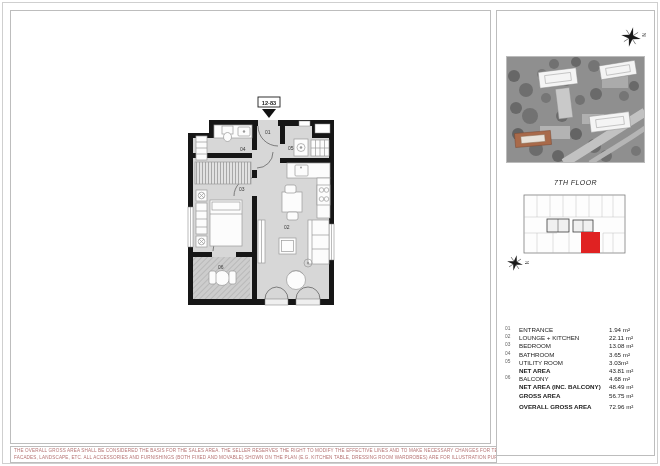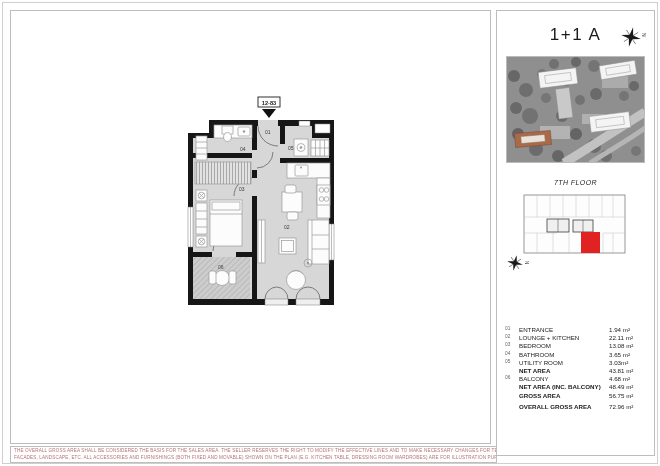--- a/index.html
+++ b/index.html
@@ -173,21 +173,20 @@
       <text x="265" y="134">01</text>
       <text x="284" y="229">02</text>
       <text x="239" y="191">03</text>
       <text x="240" y="150.5">04</text>
       <text x="288" y="150">05</text>
       <text x="218" y="269">06</text>
     </g>
   </svg>
 
   <div class="sidebar">
-    <div class="unit-title">1+1 A</div>
 
     <svg class="compass-top" width="30" height="28" viewBox="-15 -14 30 28">
       <g transform="rotate(12)">
         <path d="M0,-10 L1.8,-1.8 L10,0 L1.8,1.8 L0,10 L-1.8,1.8 L-10,0 L-1.8,-1.8 Z" fill="#1a1a1a"></path>
         <line x1="-6" y1="-6" x2="6" y2="6" stroke="#1a1a1a" stroke-width="0.5"></line>
         <line x1="6" y1="-6" x2="-6" y2="6" stroke="#1a1a1a" stroke-width="0.5"></line>
       </g>
       <text transform="translate(11,-4) rotate(90)" font-size="5" fill="#1a1a1a">N</text>
     </svg>
 

